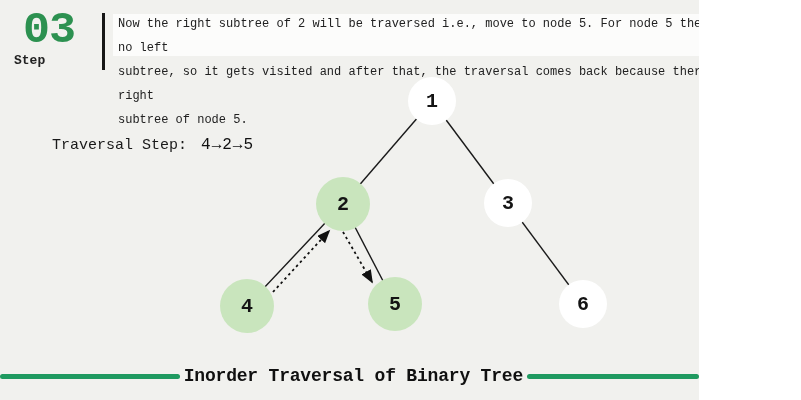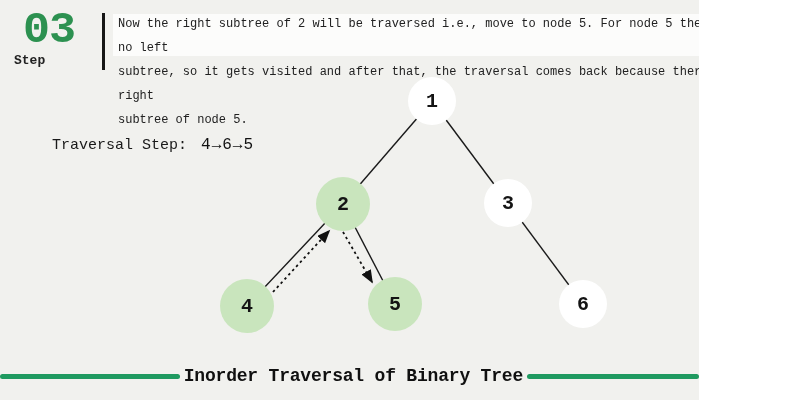--- a/index.html
+++ b/index.html
@@ -75,21 +75,21 @@
   <div class="step-num">03</div>
   <div class="step-label">Step</div>
   <div class="divider"></div>
 
   <div class="desc-highlight"></div>
   <div class="description">Now the right subtree of 2 will be traversed i.e., move to node 5. For node 5 there is no left
 subtree, so it gets visited and after that, the traversal comes back because there is no right
 subtree of node 5.</div>
 
   <div class="traversal">
-    <span class="trav-label">Traversal Step:</span><span class="trav-seq" id="trav-seq">4→6→5</span>
+    <span class="trav-label">Traversal Step:</span><span class="trav-seq" id="trav-seq">4→2→5</span>
   </div>
 
   <svg id="tree-svg" width="801" height="400">
     <defs>
       <marker id="arrowhead" markerWidth="8" markerHeight="7" refX="6.5" refY="3" orient="auto">
         <path d="M0,0 L7.5,3 L0,6 z" fill="#111"></path>
       </marker>
     </defs>
     <g id="edges-layer">
         <line x1="432" y1="101" x2="343" y2="204" stroke="#1a1a1a" stroke-width="1.4"></line>

